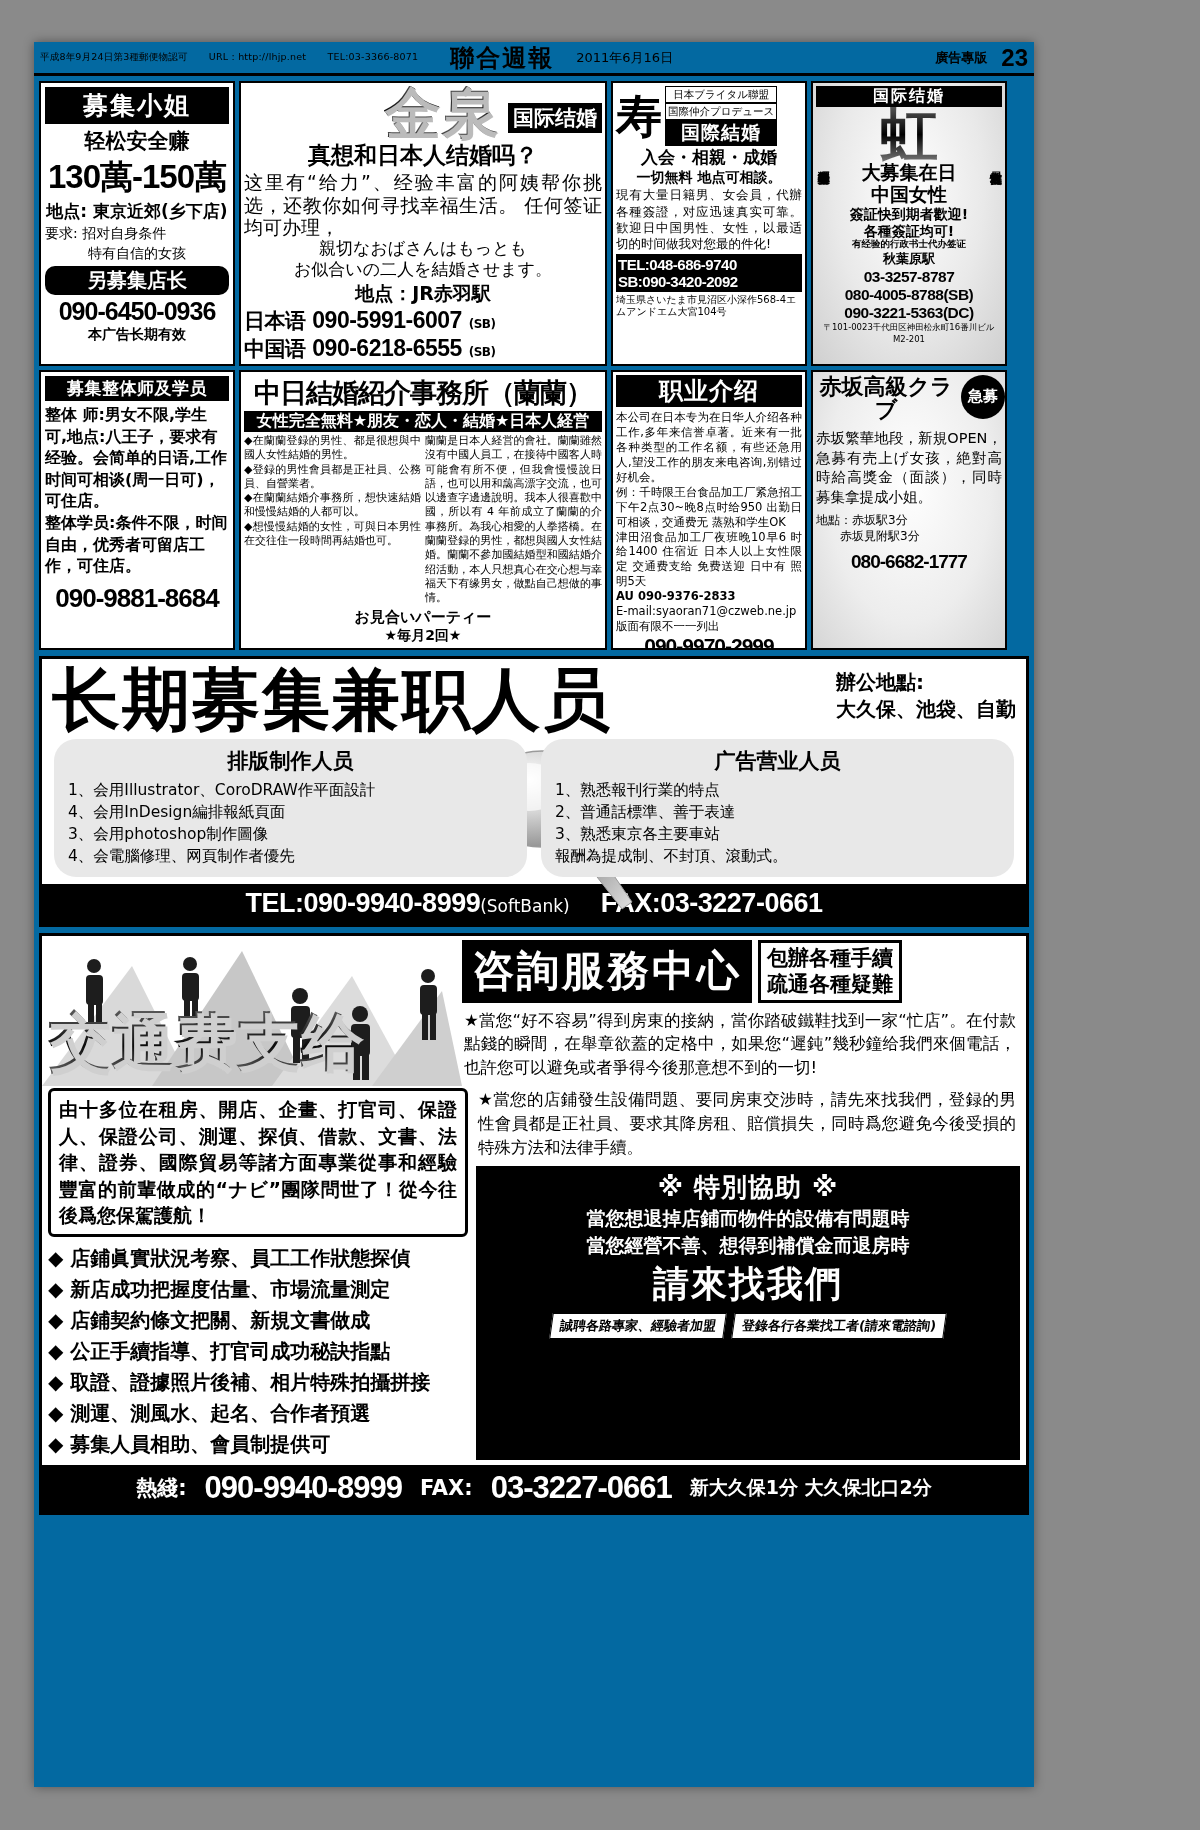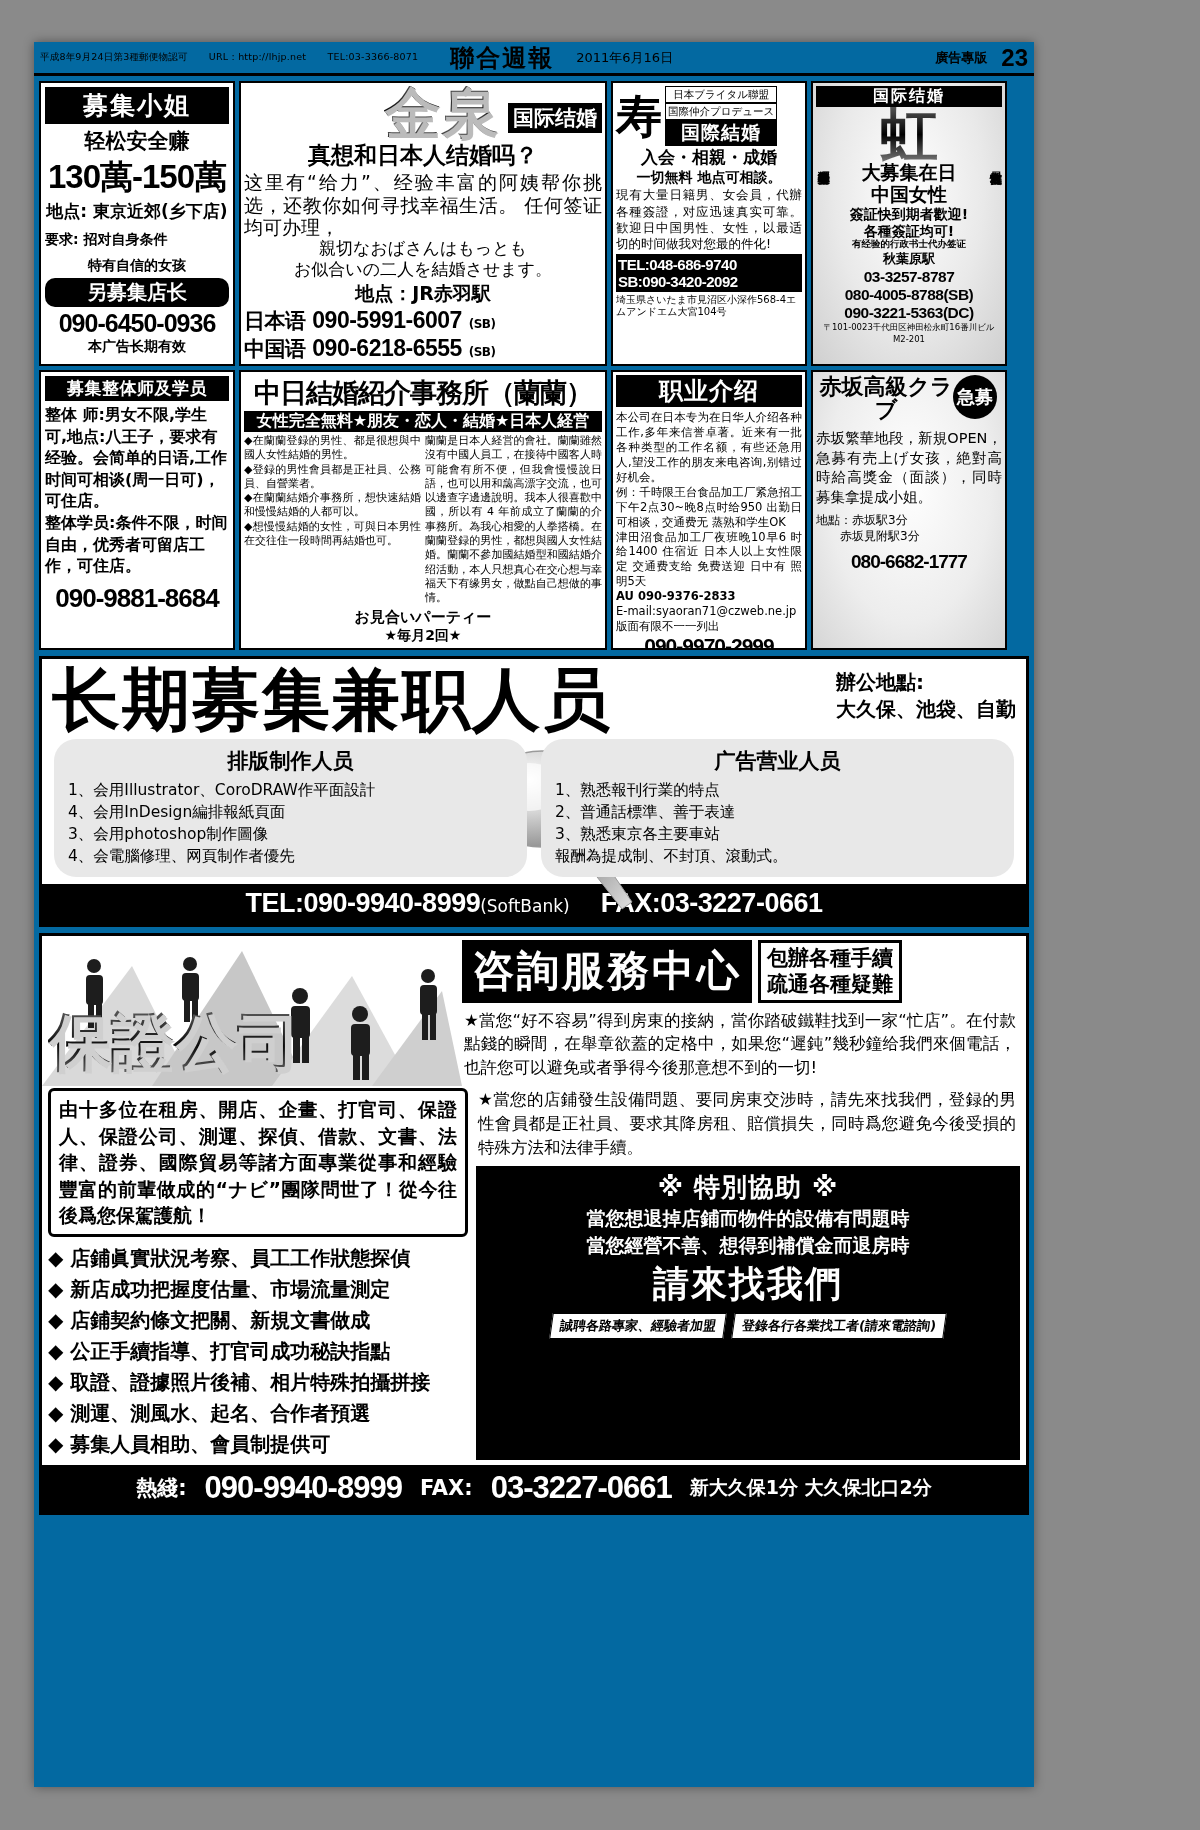--- a/index.html
+++ b/index.html
@@ -89,21 +89,21 @@
     background: #000; color: #fff; font-weight: bold;
     font-size: 25px; text-align: center; letter-spacing: 2px;
     padding: 2px 0; font-family: "DejaVu Serif", serif;
   }
   .ad1 .l2 { font-size: 21px; font-weight: bold; text-align: center; margin-top: 3px;}
   .ad1 .big {
     font-size: 33px; font-weight: bold; text-align: center; letter-spacing: -1px;
     font-family: "Liberation Sans", sans-serif;
   }
   .ad1 .l4 { font-size: 17px; font-weight: bold; text-align: center; }
-  .ad1 .l5 { font-size: 14px; font-weight: bold; line-height: 1.25; margin-top: 8px;}
+  .ad1 .l5 { font-size: 14px; font-weight: normal; line-height: 1.25; margin-top: 2px;}
   .ad1 .band2 {
     background:#000; color:#fff; font-weight:bold; font-size:20px;
     text-align:center; border-radius: 10px; margin-top:4px; padding:1px 0;
   }
   .ad1 .tel { font-size: 25px; font-weight: bold; text-align:center; letter-spacing:-1px;
      font-family:"Liberation Sans", sans-serif; margin-top:2px;}
   .ad1 .foot { font-size: 14px; font-weight:bold; text-align:center; }
 
   
   .ad2 { width: 368px; height: 285px; padding: 3px; }
@@ -178,22 +178,22 @@
 
   .ad7 { width: 196px; height: 280px; padding: 3px; }
   .ad7 .head { background:#000;color:#fff;font-size:24px;font-weight:bold;text-align:center;letter-spacing:1px;}
   .ad7 .p { font-size:11.5px; line-height:1.3; text-align:justify;}
   .ad7 .tel { font-size:21px; font-weight:bold; text-align:center; letter-spacing:-1px; font-family:"Liberation Sans", sans-serif;}
 
   .ad8 { width: 196px; height: 280px; padding: 3px;
      background: radial-gradient(ellipse at 50% 40%, #fff 0%, #ededed 60%, #d5d5d5 100%);}
   .ad8 .h1 { font-size:22px; font-weight:bold; text-align:center; line-height:1.05; font-family:"DejaVu Serif", serif;}
   .ad8 .badge {
-     position:absolute; right:8px; top:3px; width:44px; height:44px; border-radius:50%;
-     background:#000; color:#fff; font-size:18px; font-weight:bold; line-height:1.05;
+     position:absolute; right:0; top:3px; width:44px; height:44px; border-radius:50%;
+     background:#000; color:#fff; font-size:15px; font-weight:bold; line-height:1.05;
      display:flex; align-items:center; justify-content:center; text-align:center;
   }
   .ad8 .p { font-size:14.5px; line-height:1.35; text-align:justify;}
   .ad8 .map { font-size:12px; line-height:1.3;}
   .ad8 .tel { font-size:19px; font-weight:bold; text-align:center; letter-spacing:-1px; font-family:"Liberation Sans", sans-serif;}
 
   
   .bigad {
     margin: 6px 5px 0 5px;
     border: 3px solid #000;
@@ -507,21 +507,21 @@
             <circle cx="318" cy="78" r="8"></circle>
               <rect x="309" y="88" width="19" height="32" rx="4"></rect>
             <rect x="311" y="119" width="7" height="25"></rect>
               <rect x="320" y="119" width="7" height="25"></rect>
             <circle cx="386" cy="40" r="7"></circle>
               <rect x="378" y="49" width="17" height="30" rx="4"></rect>
             <rect x="380" y="78" width="6" height="26"></rect>
               <rect x="388" y="78" width="6" height="26"></rect>
           </g>
         </svg>
-        <div class="txt">保證公司</div>
+        <div class="txt">交通费支给</div>
       </div>
 
       <div class="b2right">
         <div class="b2head">
           <div class="b2title">咨詢服務中心</div>
           <div class="b2tags">
             <div>包辦各種手續</div>
             <div>疏通各種疑難</div>
           </div>
         </div>

